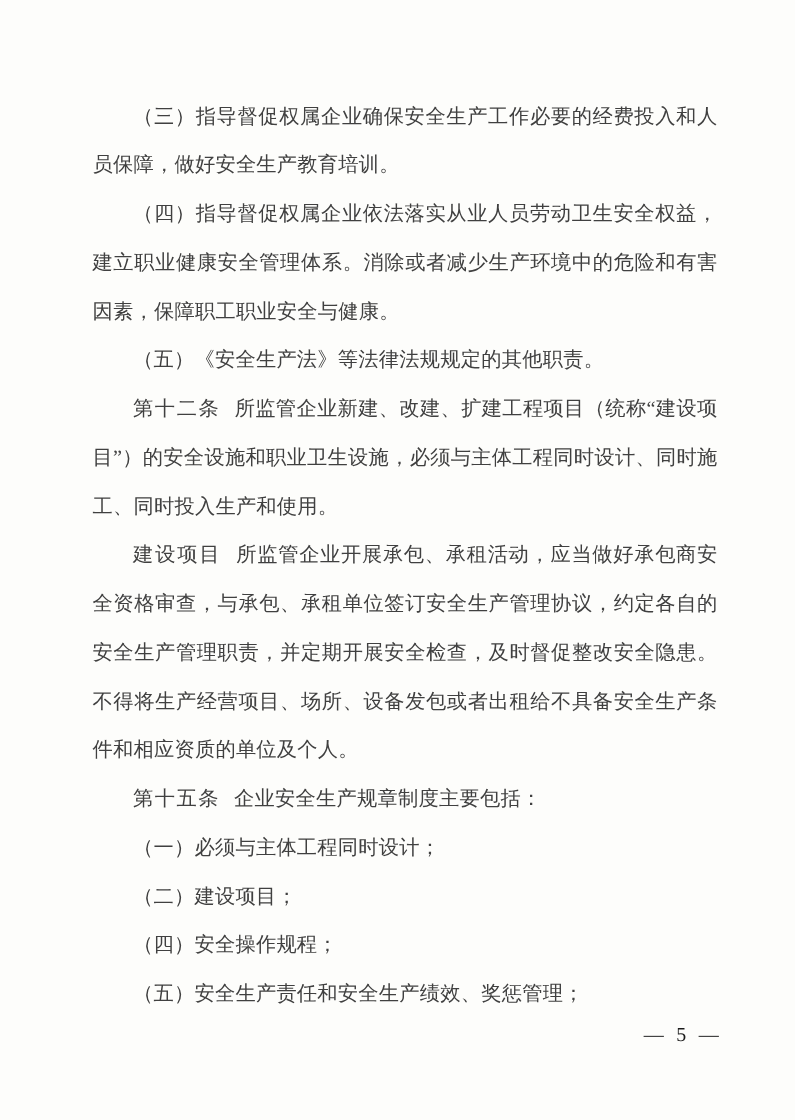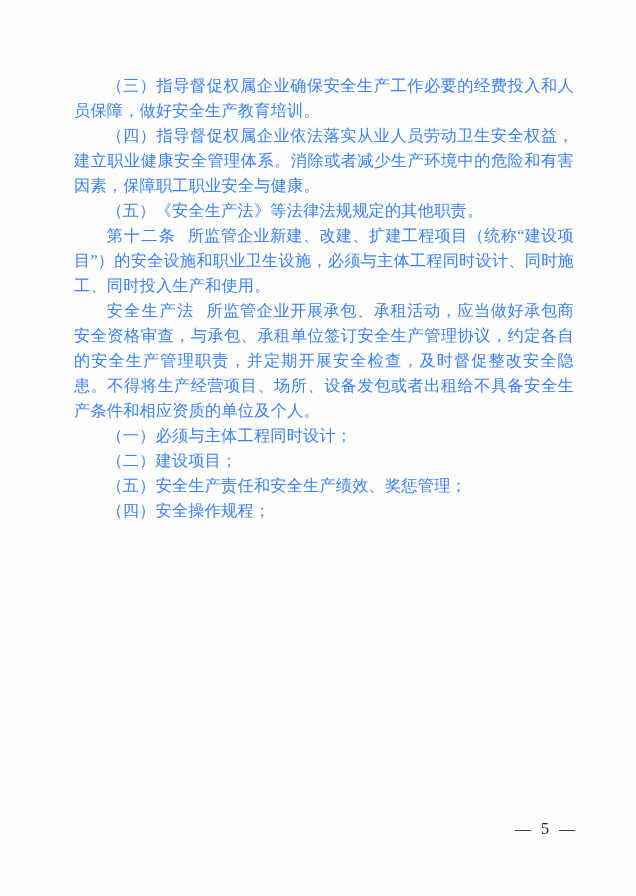--- a/index.html
+++ b/index.html
@@ -17,25 +17,25 @@
   .page {
     position: relative;
     width: 636px;
     height: 896px;
     background: #fdfdfb;
     box-sizing: border-box;
     padding: 74px 62px 40px 74px;
   }
   .body-text {
     font-size: 16.2px;
-    line-height: 25px;
+    line-height: 39px;
     text-align: justify;
     text-justify: inter-ideograph;
     letter-spacing: 0.2px;
-    color: #3b82f6;
+    color: #404040;
   }
   .para {
     margin: 0;
     text-indent: 2em;
     text-align: justify;
     text-justify: inter-ideograph;
   }
   .lead {
     font-weight: normal;
     letter-spacing: 1.2px;
@@ -67,28 +67,29 @@
 
     <p class="para">（三）指导督促权属企业确保安全生产工作必要的经费投入和人员保障，做好安全生产教育培训。</p>
 
     <p class="para">（四）指导督促权属企业依法落实从业人员劳动卫生安全权益，建立职业健康安全管理体系。消除或者减少生产环境中的危险和有害因素，保障职工职业安全与健康。</p>
 
     <p class="para">（五）《安全生产法》等法律法规规定的其他职责。</p>
 
     <p class="para"><span class="lead">第十二条</span><span class="lead-gap"></span><span>所监管企业新建、改建、扩建工程项目（统称“建设项目”）的安全设施和职业卫生设施，必须与主体工程同时设计、同时施工、同时投入生产和使用。</span></p>
 
 
-    <p class="para"><span class="lead">安全生产法</span><span class="lead-gap"></span><span>所监管企业开展承包、承租活动，应当做好承包商安全资格审查，与承包、承租单位签订安全生产管理协议，约定各自的安全生产管理职责，并定期开展安全检查，及时督促整改安全隐患。不得将生产经营项目、场所、设备发包或者出租给不具备安全生产条件和相应资质的单位及个人。</span></p>
+    <p class="para"><span class="lead">建设项目</span><span class="lead-gap"></span><span>所监管企业开展承包、承租活动，应当做好承包商安全资格审查，与承包、承租单位签订安全生产管理协议，约定各自的安全生产管理职责，并定期开展安全检查，及时督促整改安全隐患。不得将生产经营项目、场所、设备发包或者出租给不具备安全生产条件和相应资质的单位及个人。</span></p>
 
+    <p class="para"><span class="lead">第十五条</span><span class="lead-gap"></span><span>企业安全生产规章制度主要包括：</span></p>
 
     <p class="list-item">（一）必须与主体工程同时设计；</p>
 
     <p class="list-item">（二）建设项目；</p>
 
 
+    <p class="list-item">（四）安全操作规程；</p>
+
     <p class="list-item">（五）安全生产责任和安全生产绩效、奖惩管理；</p>
-
-    <p class="list-item">（四）安全操作规程；</p>
 
   </div>
 
   <div class="footer">— 5 —</div>
 </div>
 
 </body></html>

